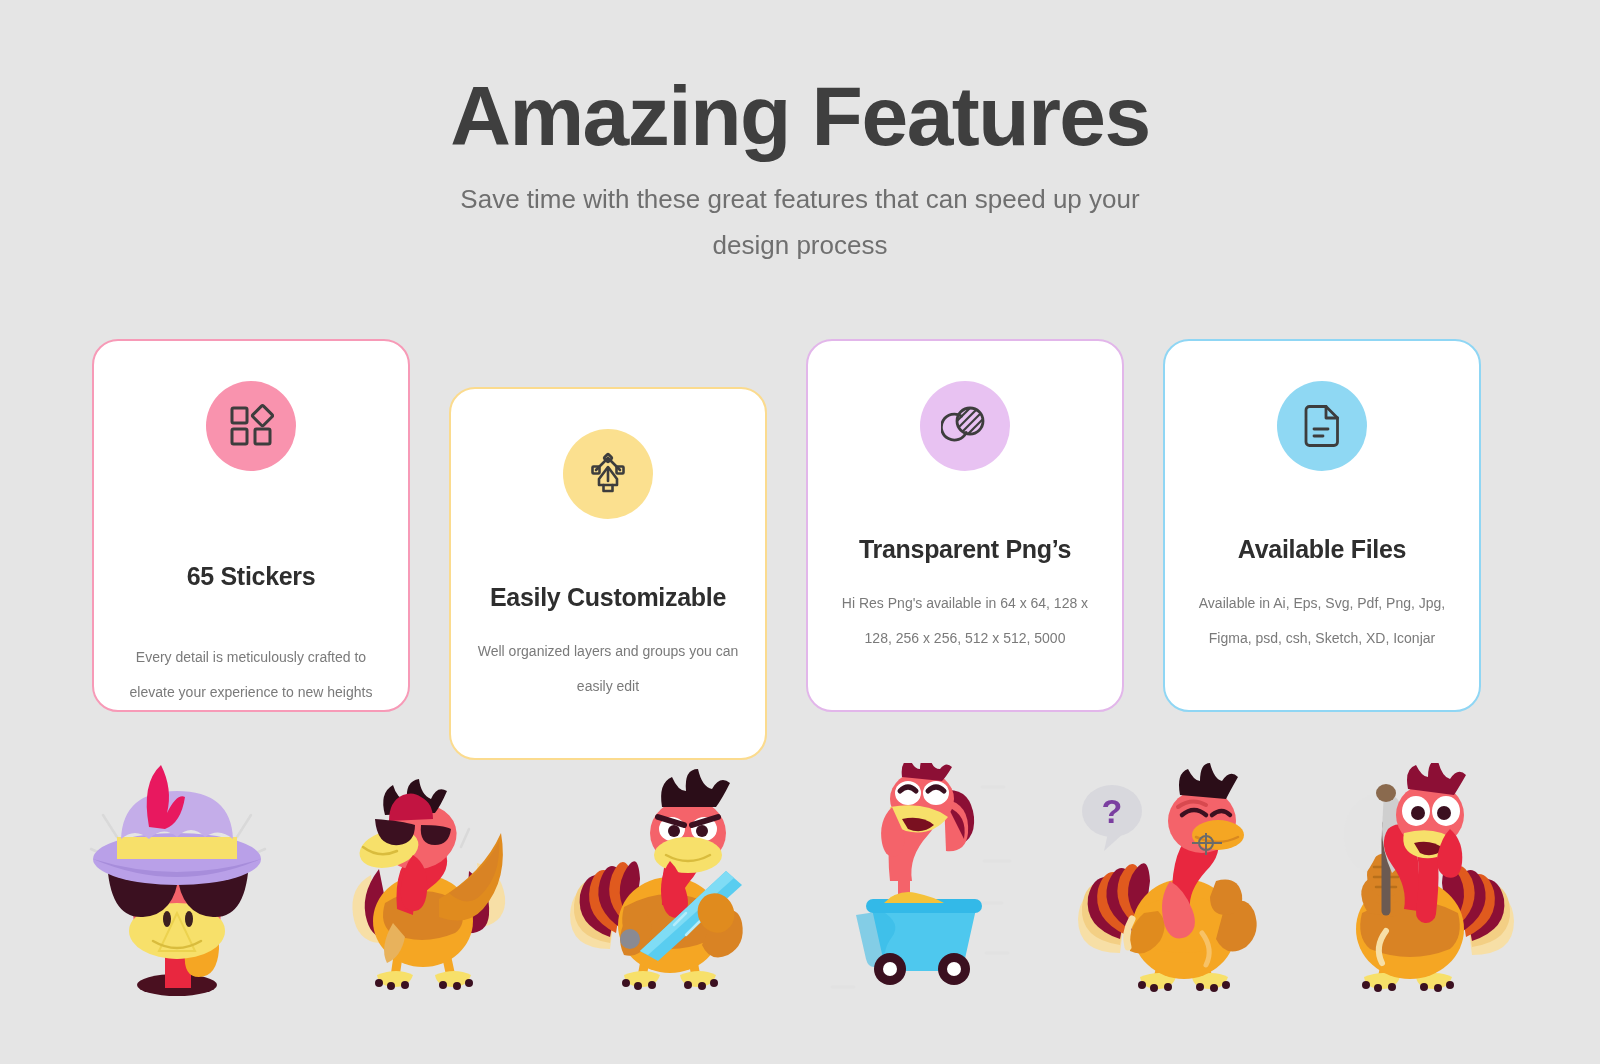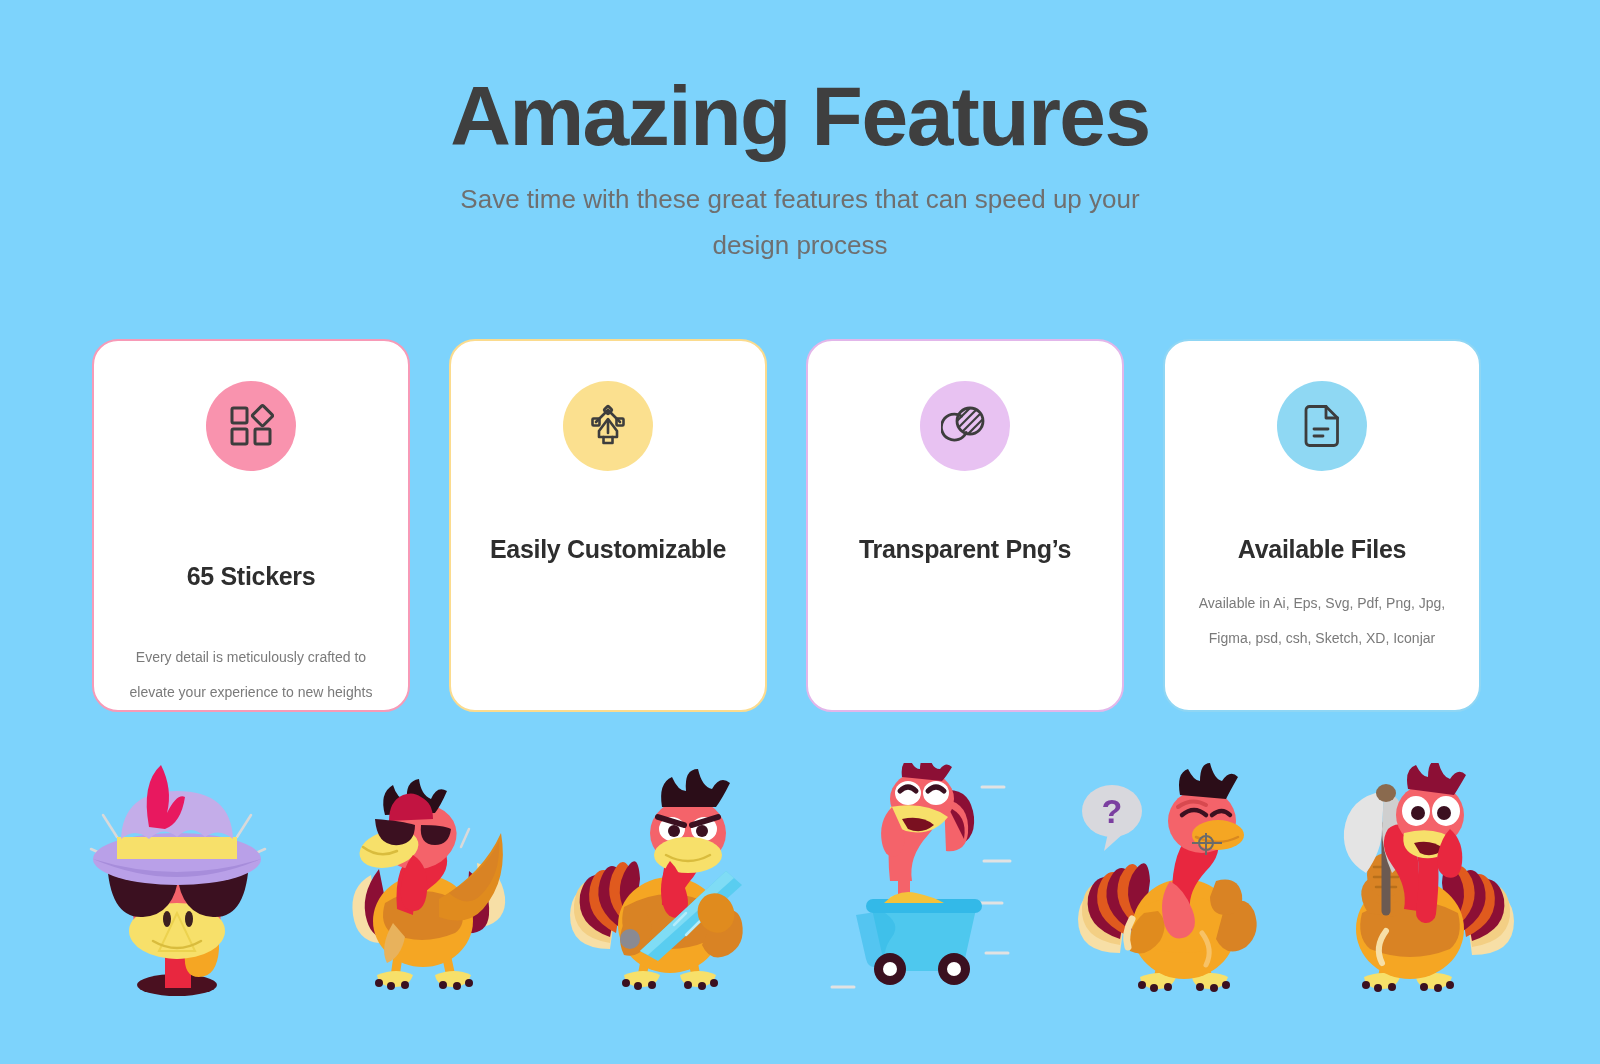--- a/index.html
+++ b/index.html
@@ -7,21 +7,21 @@
     width: 1600px;
     height: 1064px;
     background: #ffffff;
     font-family: "Liberation Sans", sans-serif;
     overflow: hidden;
   }
   .page {
     position: relative;
     width: 1600px;
     height: 1064px;
-    background: #7dd3fc;
+    background: #e5e5e5;
   }
 
   
   .header {
     width: 100%;
     text-align: center;
     padding-top: 74px;
   }
   .page-title {
     font-size: 84px;
@@ -54,21 +54,21 @@
     height: 373px;
     border-radius: 26px;
     border: 2px solid #f7a0bc;
     background: #ffffff;
     display: flex;
     flex-direction: column;
     align-items: center;
     padding-top: 40px;
   }
   .card.c-pink   { border-color: #f79ab7; justify-content: space-between; }
-  .card.c-yellow { border-color: #fbdb8e; }
+  .card.c-yellow { border-color: #fbdb8e; margin-top: 48px; }
   .card.c-purple { border-color: #e2b6ea; }
   .card.c-blue   { border-color: #8fd6f4; }
 
   .icon-circle {
     width: 90px;
     height: 90px;
     border-radius: 50%;
     display: flex;
     align-items: center;
     justify-content: center;
@@ -148,20 +148,21 @@
           <path d="M24 8 L36 20"></path>
           <rect x="21" y="5" width="6" height="6" rx="1" transform="rotate(45 24 8)"></rect>
           <rect x="8.5" y="16.5" width="7" height="7" rx="1"></rect>
           <rect x="32.5" y="16.5" width="7" height="7" rx="1"></rect>
           <path d="M24 17 L33 29 L33 35 L15 35 L15 29 Z"></path>
           <path d="M19.5 35 L19.5 41 L28.5 41 L28.5 35"></path>
           <path d="M24 20 L24 31"></path>
         </svg>
       </div>
       <div class="card-title">Easily Customizable</div>
+      <div class="card-desc">Well organized layers and groups you can easily edit</div>
     </div>
 
     <div class="card c-purple">
       <div class="icon-circle bg-purple">
         <svg width="48" height="48" viewBox="0 0 48 48" fill="none">
           <defs>
             <clipPath id="hatchClip">
                 <circle cx="29" cy="19" r="13"></circle>
               </clipPath>
           </defs>
@@ -171,20 +172,21 @@
             <line x1="16" y1="27" x2="37" y2="6"></line>
             <line x1="19" y1="32" x2="42" y2="9"></line>
             <line x1="24" y1="35" x2="45" y2="14"></line>
             <line x1="29" y1="38" x2="46" y2="21"></line>
             <line x1="35" y1="39" x2="46" y2="28"></line>
           </g>
           <circle cx="29" cy="19" r="13" stroke="#3d3d3d" stroke-width="2.8"></circle>
         </svg>
       </div>
       <div class="card-title">Transparent Png’s</div>
+      <div class="card-desc">Hi Res Png's available in 64 x 64, 128 x 128, 256 x 256, 512 x 512, 5000</div>
     </div>
 
     <div class="card c-blue">
       <div class="icon-circle bg-blue">
         <svg width="42" height="46" viewBox="0 0 42 46" fill="none" stroke="#3d3d3d" stroke-width="2.8" stroke-linejoin="round" stroke-linecap="round">
           <path d="M5 7 A3.5 3.5 0 0 1 8.5 3.5 L25 3.5 L36.5 15 L36.5 39 A3.5 3.5 0 0 1 33 42.5 L8.5 42.5 A3.5 3.5 0 0 1 5 39 Z"></path>
           <path d="M25 3.5 L25 15 L36.5 15"></path>
           <line x1="13" y1="26" x2="27" y2="26"></line>
           <line x1="13" y1="33" x2="22" y2="33"></line>
         </svg>

